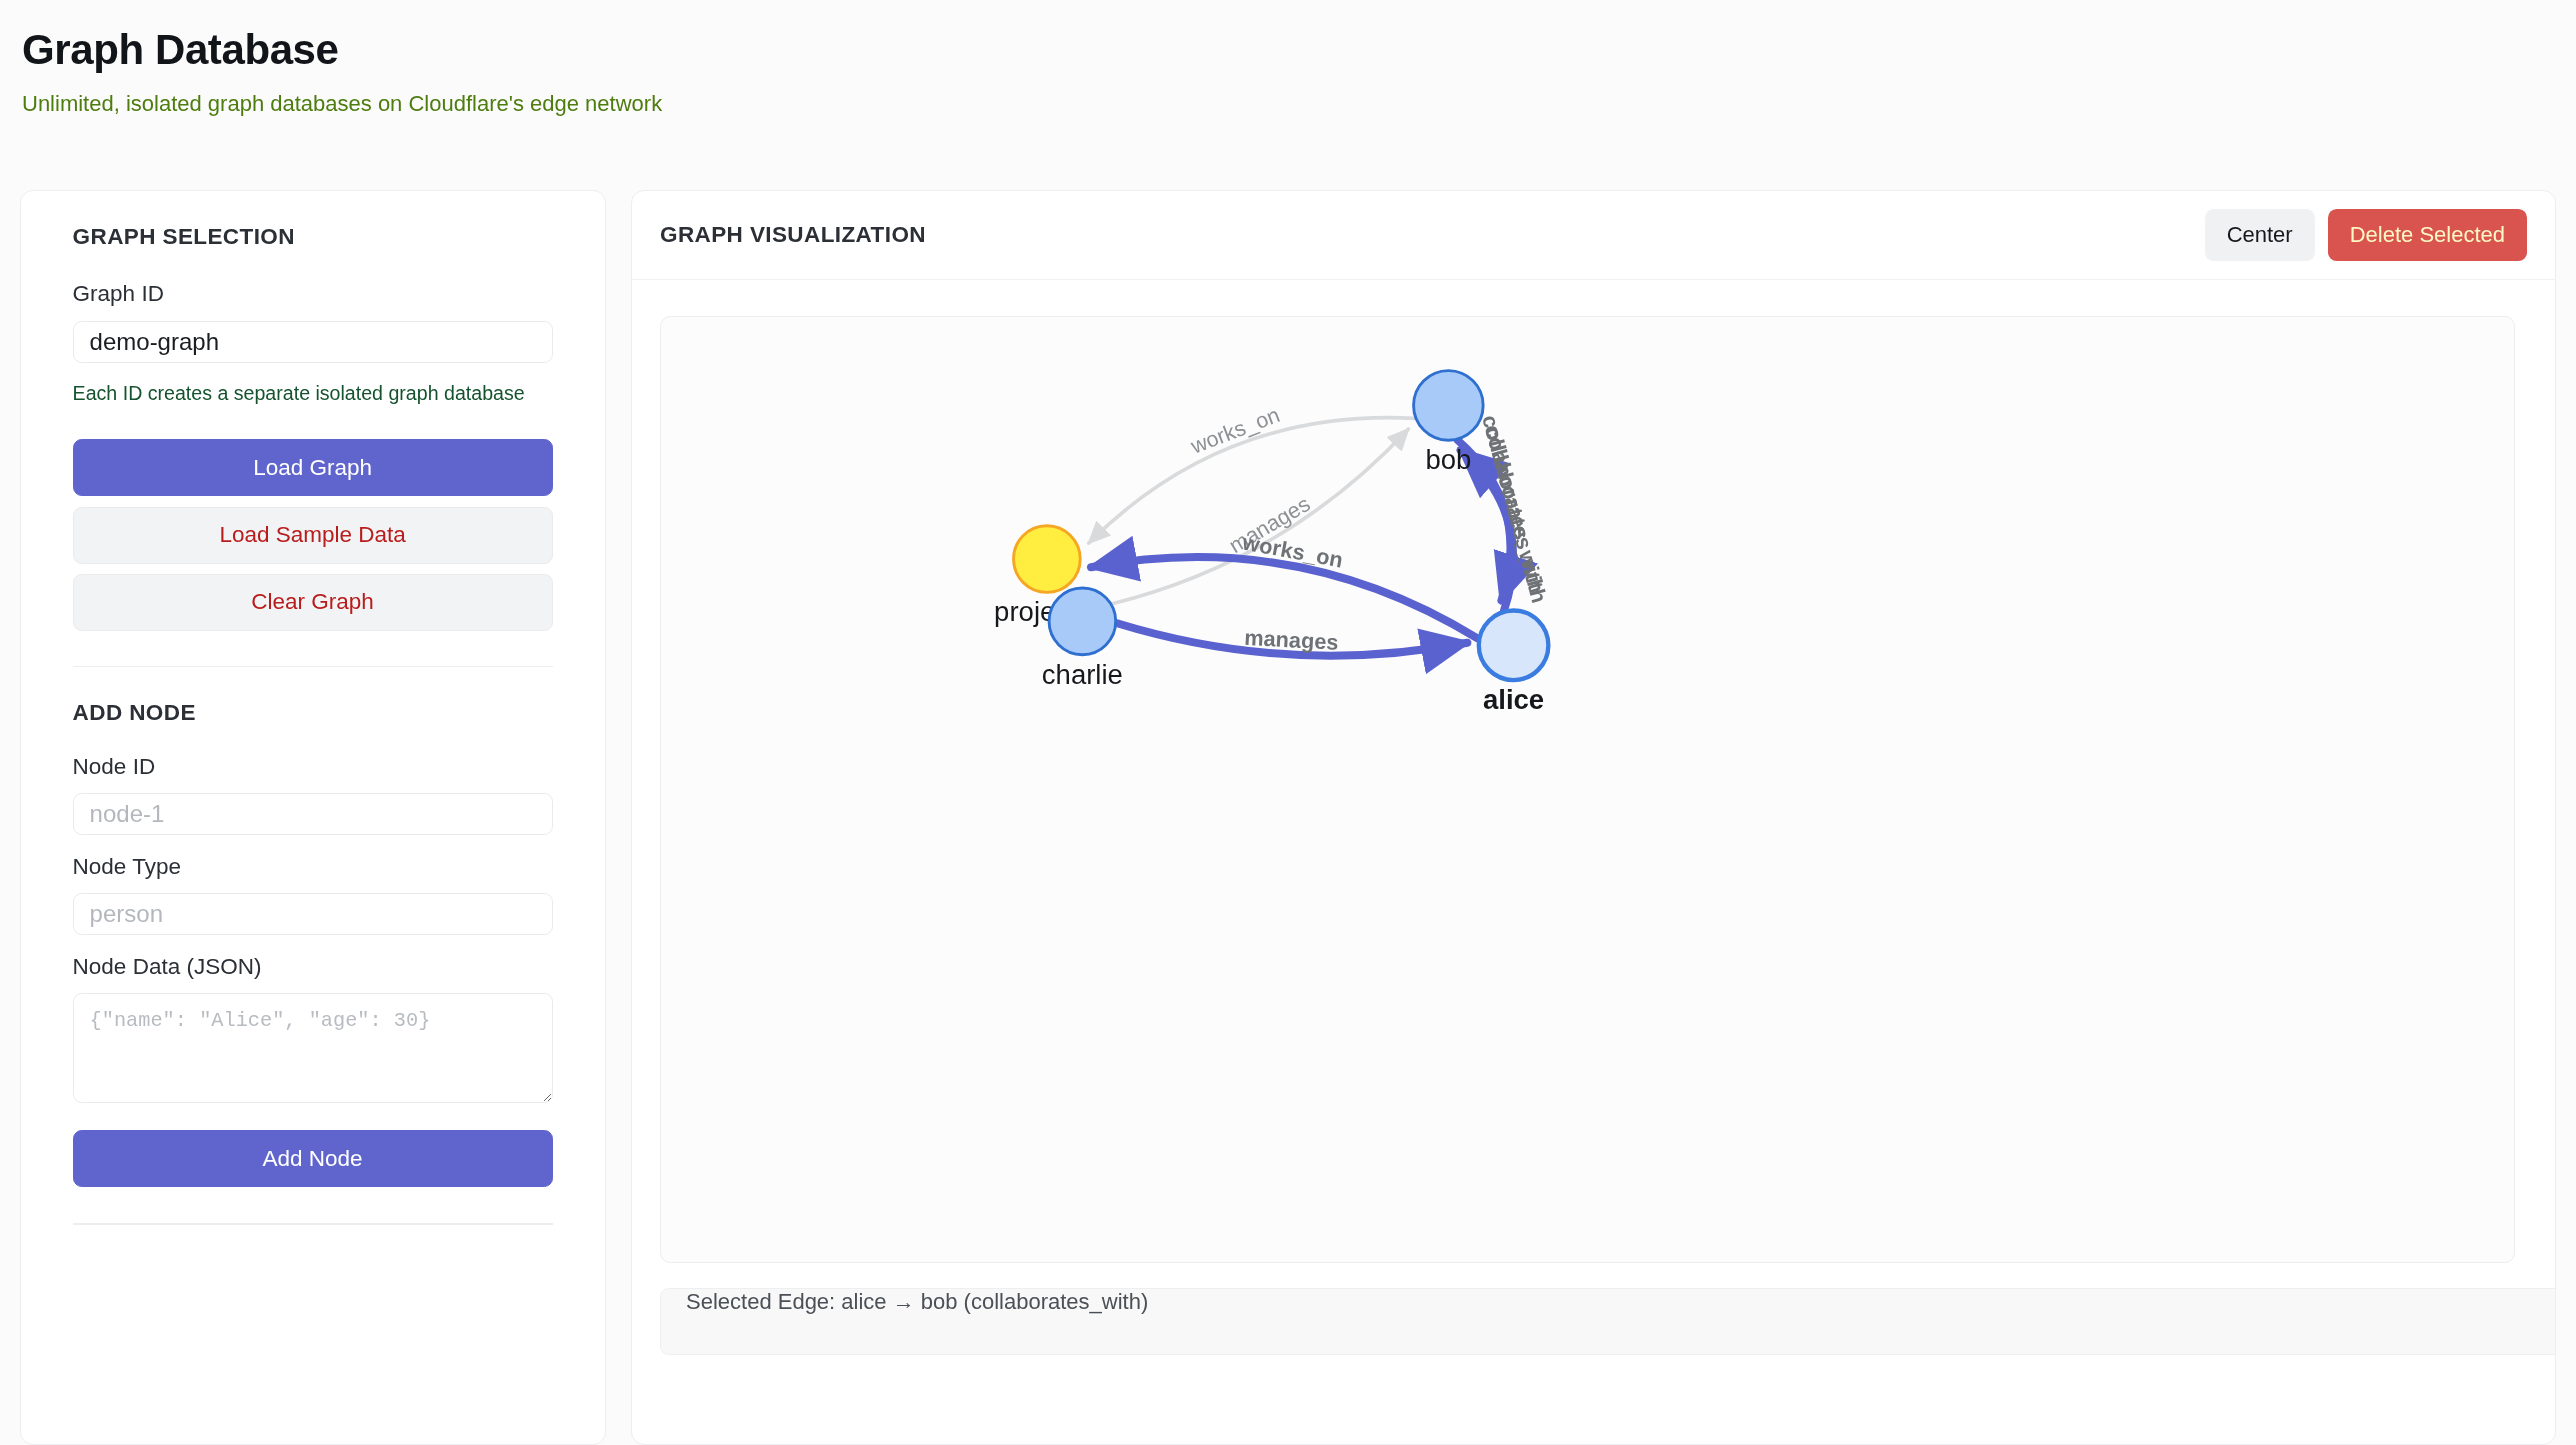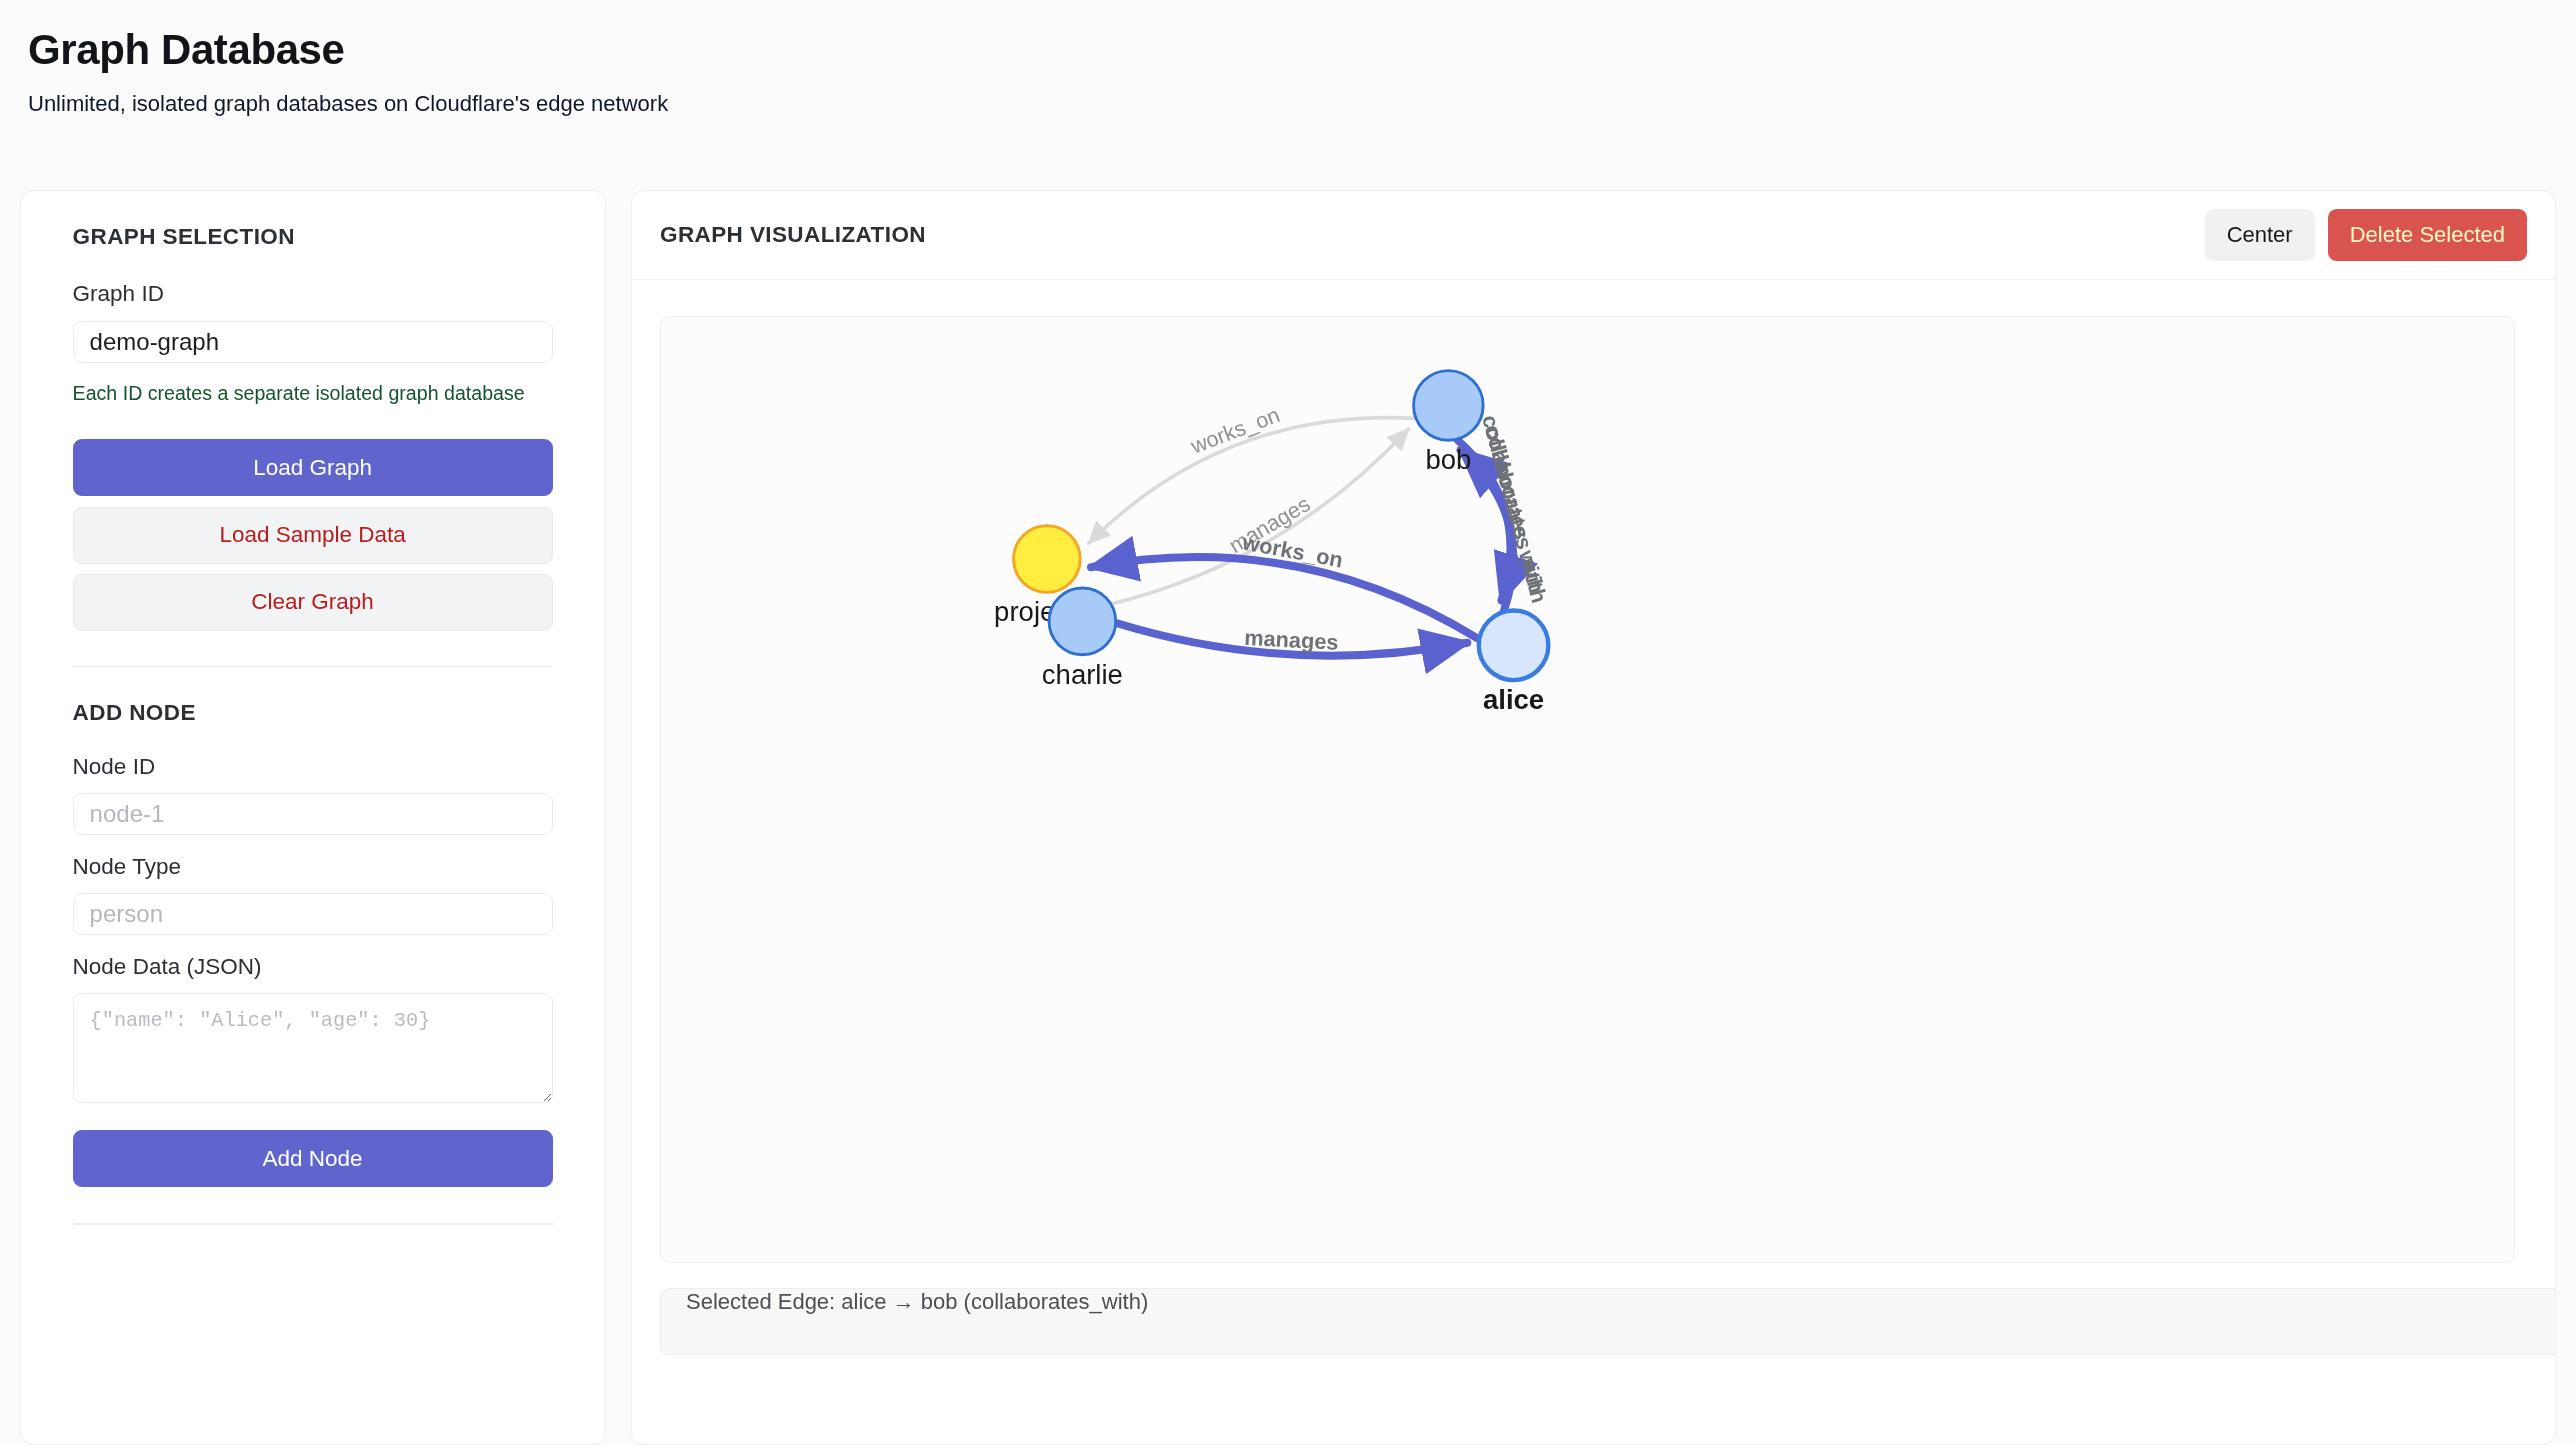--- a/index.html
+++ b/index.html
@@ -4,27 +4,27 @@
 <style>
   * { box-sizing: border-box; margin: 0; padding: 0; }
   html, body {
     width: 2576px; height: 1446px;
     background: #fbfbfb;
     font-family: "Liberation Sans", sans-serif;
     overflow: hidden;
   }
 
   
-  #app-header { padding: 28px 0 0 28px; }
+  #app-header { padding: 28px 0 0 22px; }
   #page-title {
     font-size: 42px; font-weight: 700; color: #111418;
     letter-spacing: -0.4px; line-height: 1.05;
   }
   #page-subtitle {
-    margin-top: 19px; font-size: 22px; color: #0f172a; font-weight: 400;
+    margin-top: 19px; font-size: 22px; color: #4d7c0f; font-weight: 400;
   }
 
   
   #main-layout {
     position: absolute; left: 0; top: 190px;
     width: 2576px; height: 1255px;
     display: flex; gap: 0;
   }
 
   

